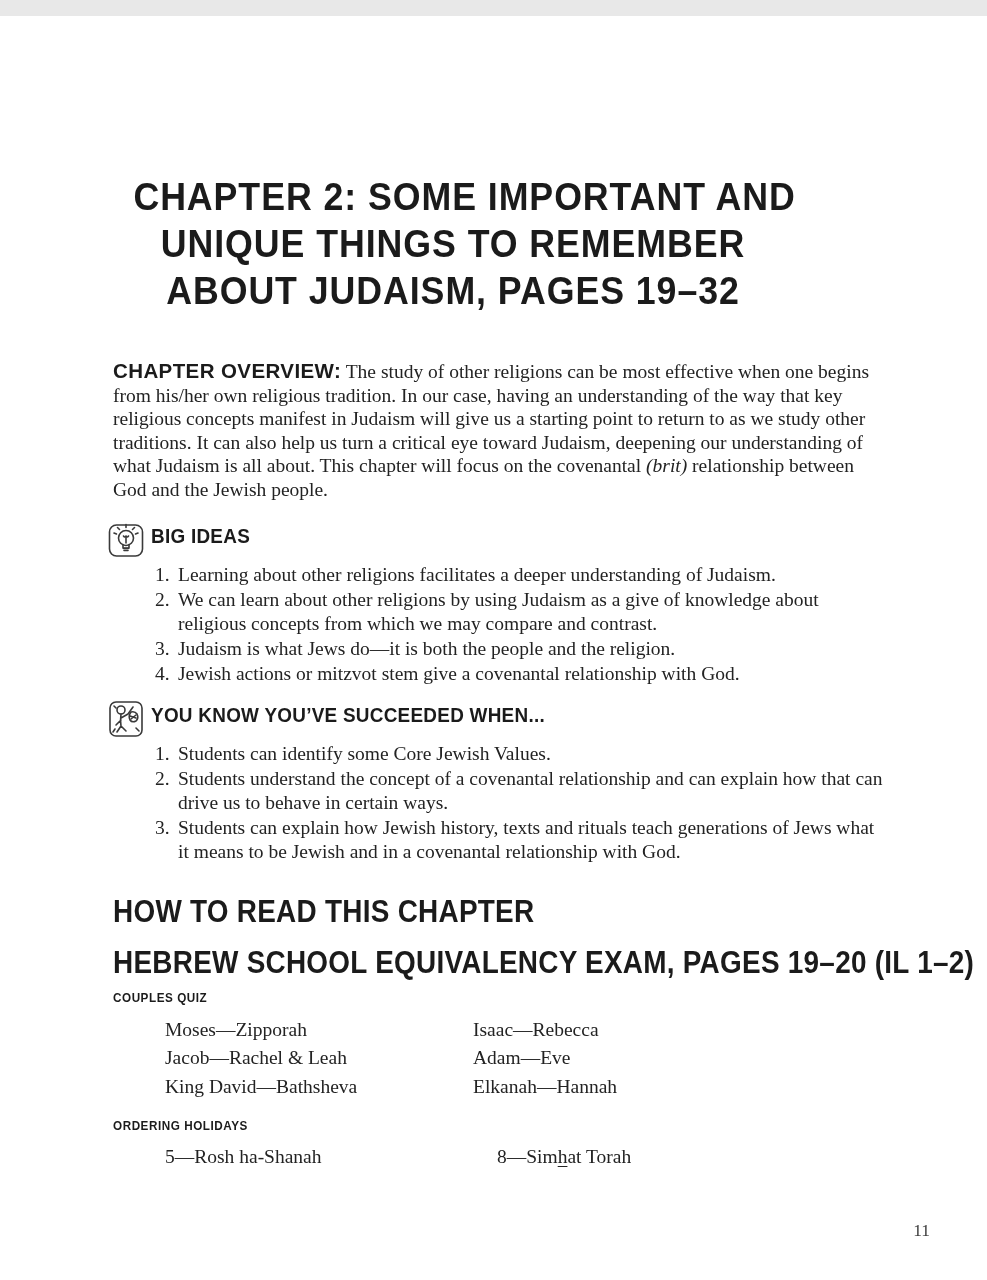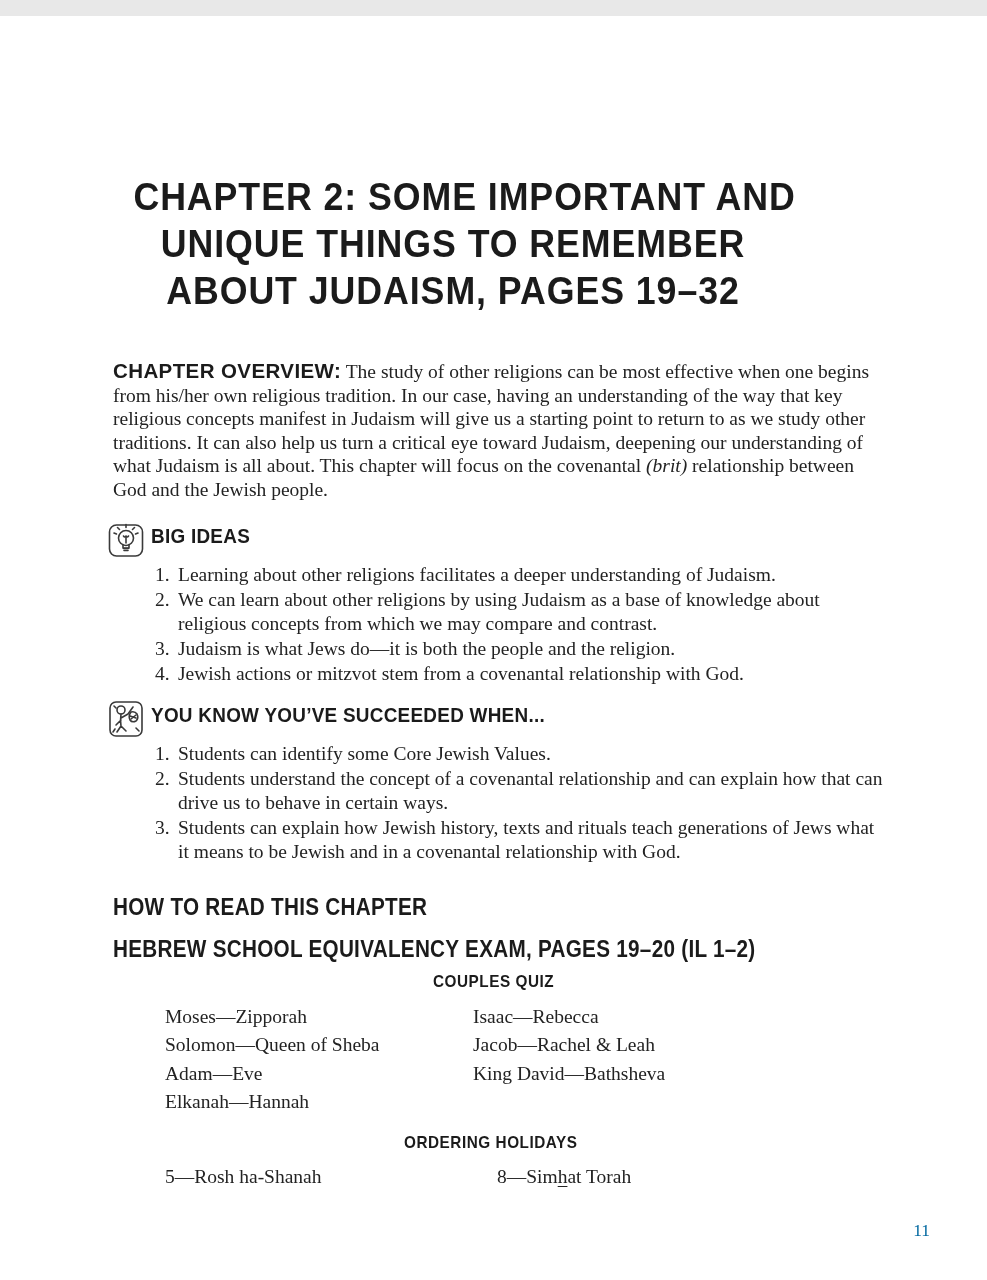--- a/index.html
+++ b/index.html
@@ -33,42 +33,42 @@
   .overview { margin-top: 44px; font-size: 19.5px; line-height: 23.5px; }
   .overview-heading { font-size: 20.5px; letter-spacing: 0.4px; }
   .section { margin-top: 16px; }
   .section-head-row { display: flex; align-items: flex-start; margin-left: -6px; }
   .icon-box { width: 41px; height: 41px; flex: 0 0 41px; margin-top: -2px; }
   .section-heading { font-size: 21px; letter-spacing: 0.3px; margin-top: 3px; margin-left: 3px; }
   .num-list { margin: 3px 0 0 0; padding: 0; list-style: none; font-size: 19.5px; line-height: 24px; }
   .num-list li { display: flex; margin-left: 42px; margin-bottom: 1px; }
   .num-list .num { flex: 0 0 23px; }
   .num-list .itext { flex: 1 1 auto; }
-  .h2-heading { font-size: 23px; letter-spacing: 0.3px; }
+  .h2-heading { font-size: 31px; letter-spacing: 0.3px; }
   .how-to-read { margin-top: 30px; }
   .exam-heading { margin-top: 15px; }
   .exam-body { margin-top: 9px; font-size: 19.5px; line-height: 23.5px; max-width: 700px; }
   .answer-key { margin-top: 24px; }
-  .sub-heading { margin-top: 9px; font-size: 17px; letter-spacing: 0.6px; text-align: center; }
+  .sub-heading { margin-top: 9px; font-size: 13px; letter-spacing: 0.6px; }
   .pairs-grid {
     margin: 14px 0 0 52px;
     display: grid;
     grid-template-columns: 308px auto;
     row-gap: 6.5px;
     font-size: 19.5px;
     line-height: 22px;
   }
   .ordering { margin-top: 20px; }
   .uline { text-decoration: underline; text-underline-offset: 3px; }
   .page-number {
     position: absolute;
     right: 57px;
     bottom: 55px;
     font-size: 17.5px;
-    color: #0369a1;
+    color: #404040;
   }
   .it { font-style: italic; }
   svg .stroke { fill: none; stroke: #3a3a3a; stroke-width: 1.6; stroke-linecap: round; stroke-linejoin: round; }
 </style>
 </head>
 <body>
 
 <div class="page">
 
   <h1 class="title display" style="margin-bottom:0;">
@@ -98,29 +98,29 @@
         <span class="cond">BIG IDEAS</span>
       </h2>
     </div>
     <ol class="num-list">
       <li>
           <span class="num">1.</span>
           <span class="itext">Learning about other religions facilitates a deeper understanding of Judaism.</span>
         </li>
       <li>
           <span class="num">2.</span>
-          <span class="itext">We can learn about other religions by using Judaism as a base of knowledge about religious concepts from which we may compare and contrast.</span>
+          <span class="itext">We can learn about other religions by using Judaism as a give of knowledge about religious concepts from which we may compare and contrast.</span>
         </li>
       <li>
           <span class="num">3.</span>
           <span class="itext">Judaism is what Jews do—it is both the people and the religion.</span>
         </li>
       <li>
           <span class="num">4.</span>
-          <span class="itext">Jewish actions or mitzvot stem from a covenantal relationship with God.</span>
+          <span class="itext">Jewish actions or mitzvot stem give a covenantal relationship with God.</span>
         </li>
     </ol>
   </div>
 
   <div class="section" style="margin-top:14px;">
     <div class="section-head-row">
       <span class="icon-box">
         <svg width="41" height="41" viewBox="0 0 41 41">
           <rect class="stroke" x="3" y="4" width="32" height="34" rx="6"></rect>
           <circle class="stroke" cx="14" cy="12" r="4"></circle>
@@ -159,21 +159,20 @@
   </h2>
 
 
   <h3 class="sub-heading display" style="margin-bottom:0;">
     <span class="cond">COUPLES QUIZ</span>
   </h3>
 
   <div class="pairs-grid">
     <span>Moses—Zipporah</span>
     <span>Isaac—Rebecca</span>
-    <span>Solomon—Queen of Sheba</span>
     <span>Jacob—Rachel &amp; Leah</span>
     <span>Adam—Eve</span>
     <span>King David—Bathsheva</span>
     <span>Elkanah—Hannah</span>
   </div>
 
   <h3 class="sub-heading display ordering" style="margin-bottom:0;">
     <span class="cond">ORDERING HOLIDAYS</span>
   </h3>
 

